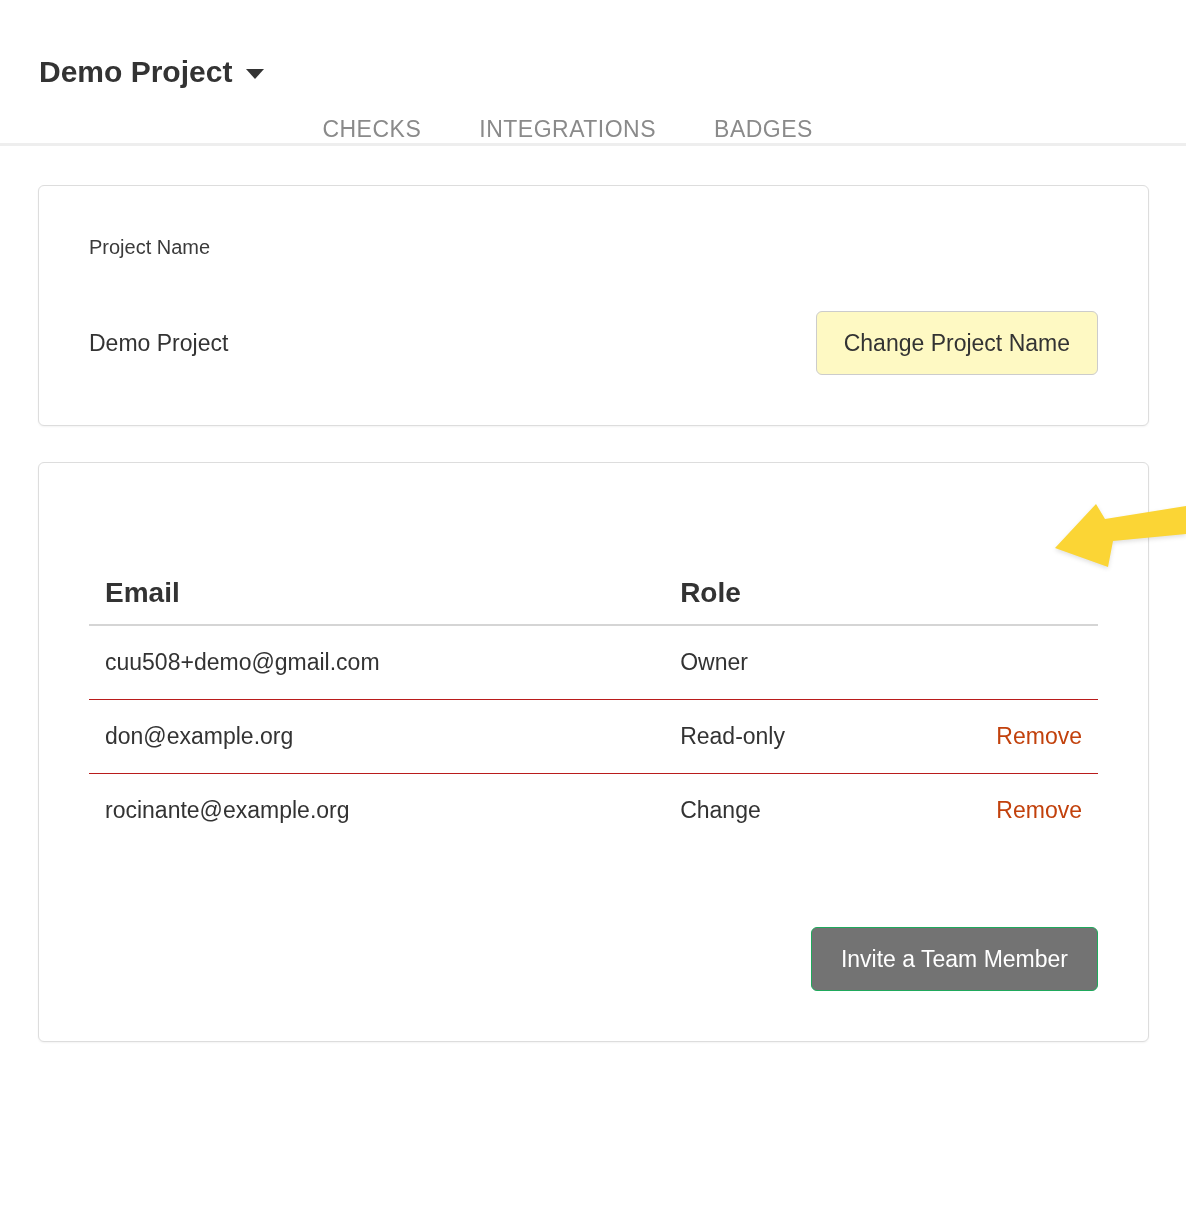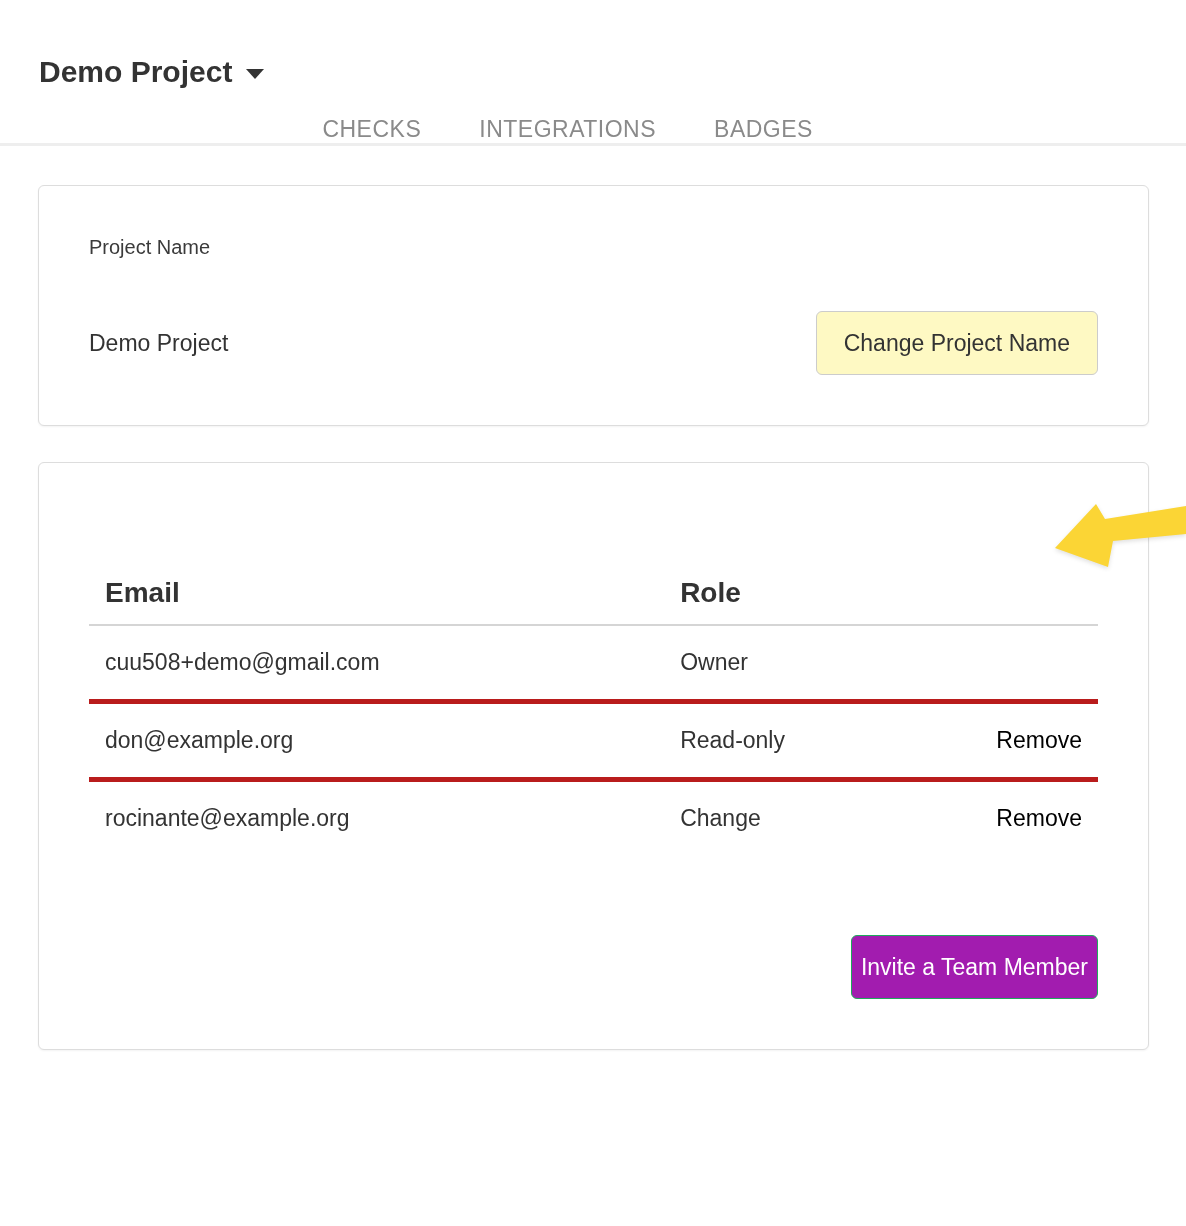--- a/index.html
+++ b/index.html
@@ -99,53 +99,53 @@
     border-radius: 6px;
     cursor: pointer;
   }
   .btn-default {
     background: #fef9c3;
     color: #333333;
     border: 1px solid #cccccc;
     padding: 17px 27px;
   }
   .btn-success {
-    background: #a21caf;
+    background: #737373;
     color: #ffffff;
     border: 1px solid #1fa95c;
-    padding: 17px 9px;
+    padding: 17px 29px;
   }
 
   
   table.team {
     width: 100%;
     border-collapse: collapse;
     margin-top: 44px;
   }
   table.team th {
     text-align: left;
     font-size: 28px;
     font-weight: bold;
     color: #333333;
     padding: 20px 16px 15px 16px;
     border-bottom: 2px solid #d5d5d5;
   }
   table.team td {
     font-size: 23px;
     color: #333333;
     padding: 23px 16px;
-    border-top: 5px solid #b91c1c;
+    border-top: 1px solid #b91c1c;
   }
   table.team tbody tr:first-child td { border-top: none; }
   .col-email  { width: 57%; }
   .col-role   { width: 26%; }
   .col-action { width: 17%; }
   td.action-cell { text-align: right; }
   .remove-link {
-    color: #000000;
+    color: #c2410c;
     text-decoration: none;
     cursor: pointer;
   }
 
   .invite-row {
     display: flex;
     justify-content: flex-end;
     margin-top: 80px;
   }
 

